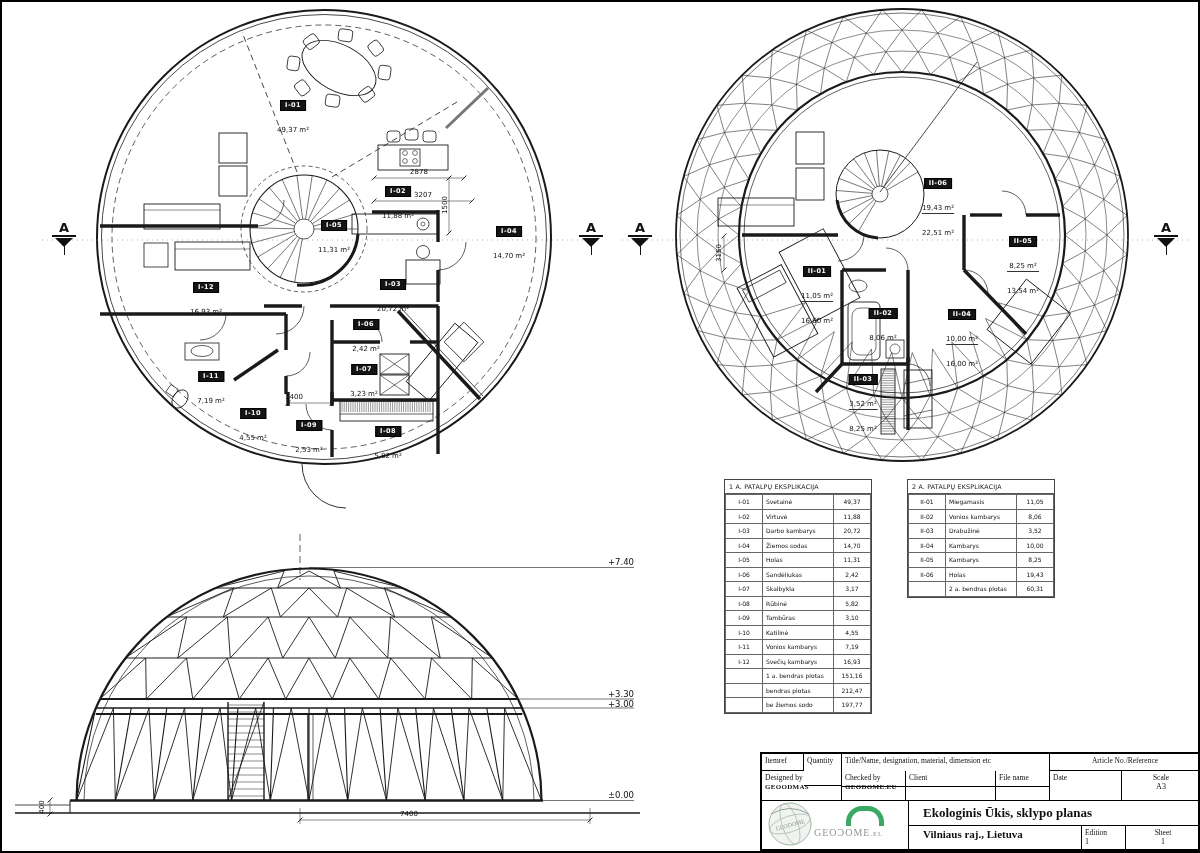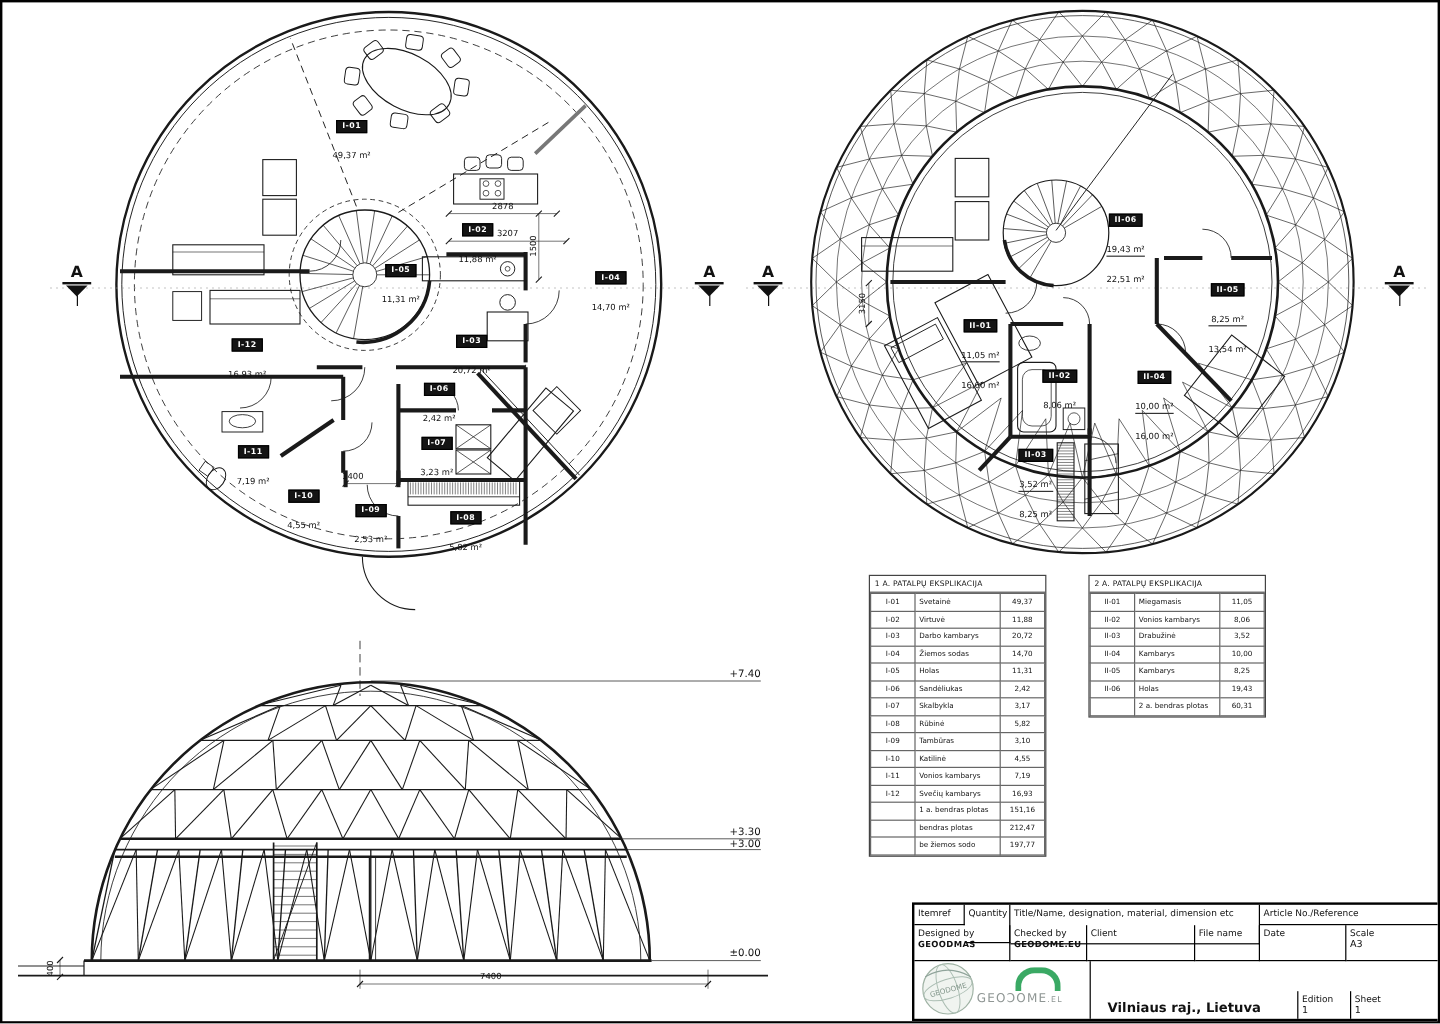--- a/index.html
+++ b/index.html
@@ -29,26 +29,26 @@
   .exp-title{font-size:6.3px;padding:3px 4px;border-bottom:.8px solid #555;letter-spacing:.2px;}
   .exp table{border-collapse:collapse;}
   .exp td{border:.8px solid #666;font-size:6px;height:13.5px;padding:0 3px;vertical-align:middle;}
   .exp td.c0{width:30px;text-align:center;}
   .exp td.c1{width:64px;}
   .exp td.c2{width:30px;text-align:center;}
   
   .tblock{position:absolute;left:758px;top:750px;width:438px;height:95px;border:2px solid #000;
           box-sizing:content-box;background:#fff;}
   .tb{position:absolute;box-sizing:border-box;border-right:1.4px solid #000;border-bottom:1.4px solid #000;
-      padding:2px 3px;font-size:7.5px;line-height:1.25;overflow:hidden;}
+      padding:2px 3px;font-size:7.5px;line-height:1.25;overflow:hidden;font-family:Liberation Serif, serif;}
   .tb .val{font-weight:bold;font-size:7px;letter-spacing:.3px;margin-top:1px;}
   .tb.noB{border-bottom:none;}
-  .tb.noR{border-right:none;}
+  .tb.noR{border-right:none;text-align:center;}
   .proj{font-family:"Liberation Serif",serif;font-weight:bold;font-size:13px;display:flex;align-items:center;padding-left:14px;}
-  .loc{font-weight:bold;font-size:11px;display:flex;align-items:flex-end;padding-left:14px;}
+  .loc{font-weight:bold;font-size:11px;display:flex;align-items:flex-start;padding-left:14px;}
   .arch{position:absolute;left:84px;top:5px;width:28px;height:15px;border:5px solid #3aa964;border-bottom:none;
         border-radius:16px 16px 0 0;}
   .logotext{position:absolute;left:52px;top:26px;width:110px;font-size:10px;color:#8f9694;letter-spacing:1px;}
   .logotld{font-size:6.5px;color:#8f9694;}
 </style>
 </head>
 <body>
 
 <div class="sheet">
 
@@ -888,20 +888,23 @@
       <svg width="66" height="46" viewBox="0 0 66 46" style="position:absolute;left:0;top:0;opacity:.85">
         <circle cx="28" cy="23" r="21" fill="#eef2ee" stroke="#8fa695" stroke-width="1"></circle>
         <ellipse cx="28" cy="23" rx="21" ry="8" fill="none" stroke="#9db3a6" stroke-width=".8" transform="rotate(-18 28 23)"></ellipse>
         <ellipse cx="28" cy="23" rx="8" ry="21" fill="none" stroke="#9db3a6" stroke-width=".8" transform="rotate(-18 28 23)"></ellipse>
         <path d="M9 13 Q28 2 47 13" fill="none" stroke="#7d958a" stroke-width="1"></path>
         <text x="28" y="26" text-anchor="middle" font-size="6" fill="#6d8577" transform="rotate(-15 28 23)">GEODOME</text>
       </svg>
       <div class="arch"></div>
       <div class="logotext"><span>GEOƆOME</span><span class="logotld">.EL</span></div>
     </div>
+    <div class="tb noR proj" style="left:147px;top:47px;width:291px;height:25px">
+        <span>Ekologinis Ūkis, sklypo planas</span>
+      </div>
     <div class="tb noB loc" style="left:147px;top:72px;width:173px;height:23px">
         <span>Vilniaus raj., Lietuva</span>
       </div>
     <div class="tb noB" style="left:320px;top:72px;width:44px;height:23px">
       <span>Edition</span>
       <div style="font-size:8px">1</div>
     </div>
     <div class="tb noB noR" style="left:364px;top:72px;width:74px;height:23px">
       <span>Sheet</span>
       <div style="font-size:8px">1</div>

